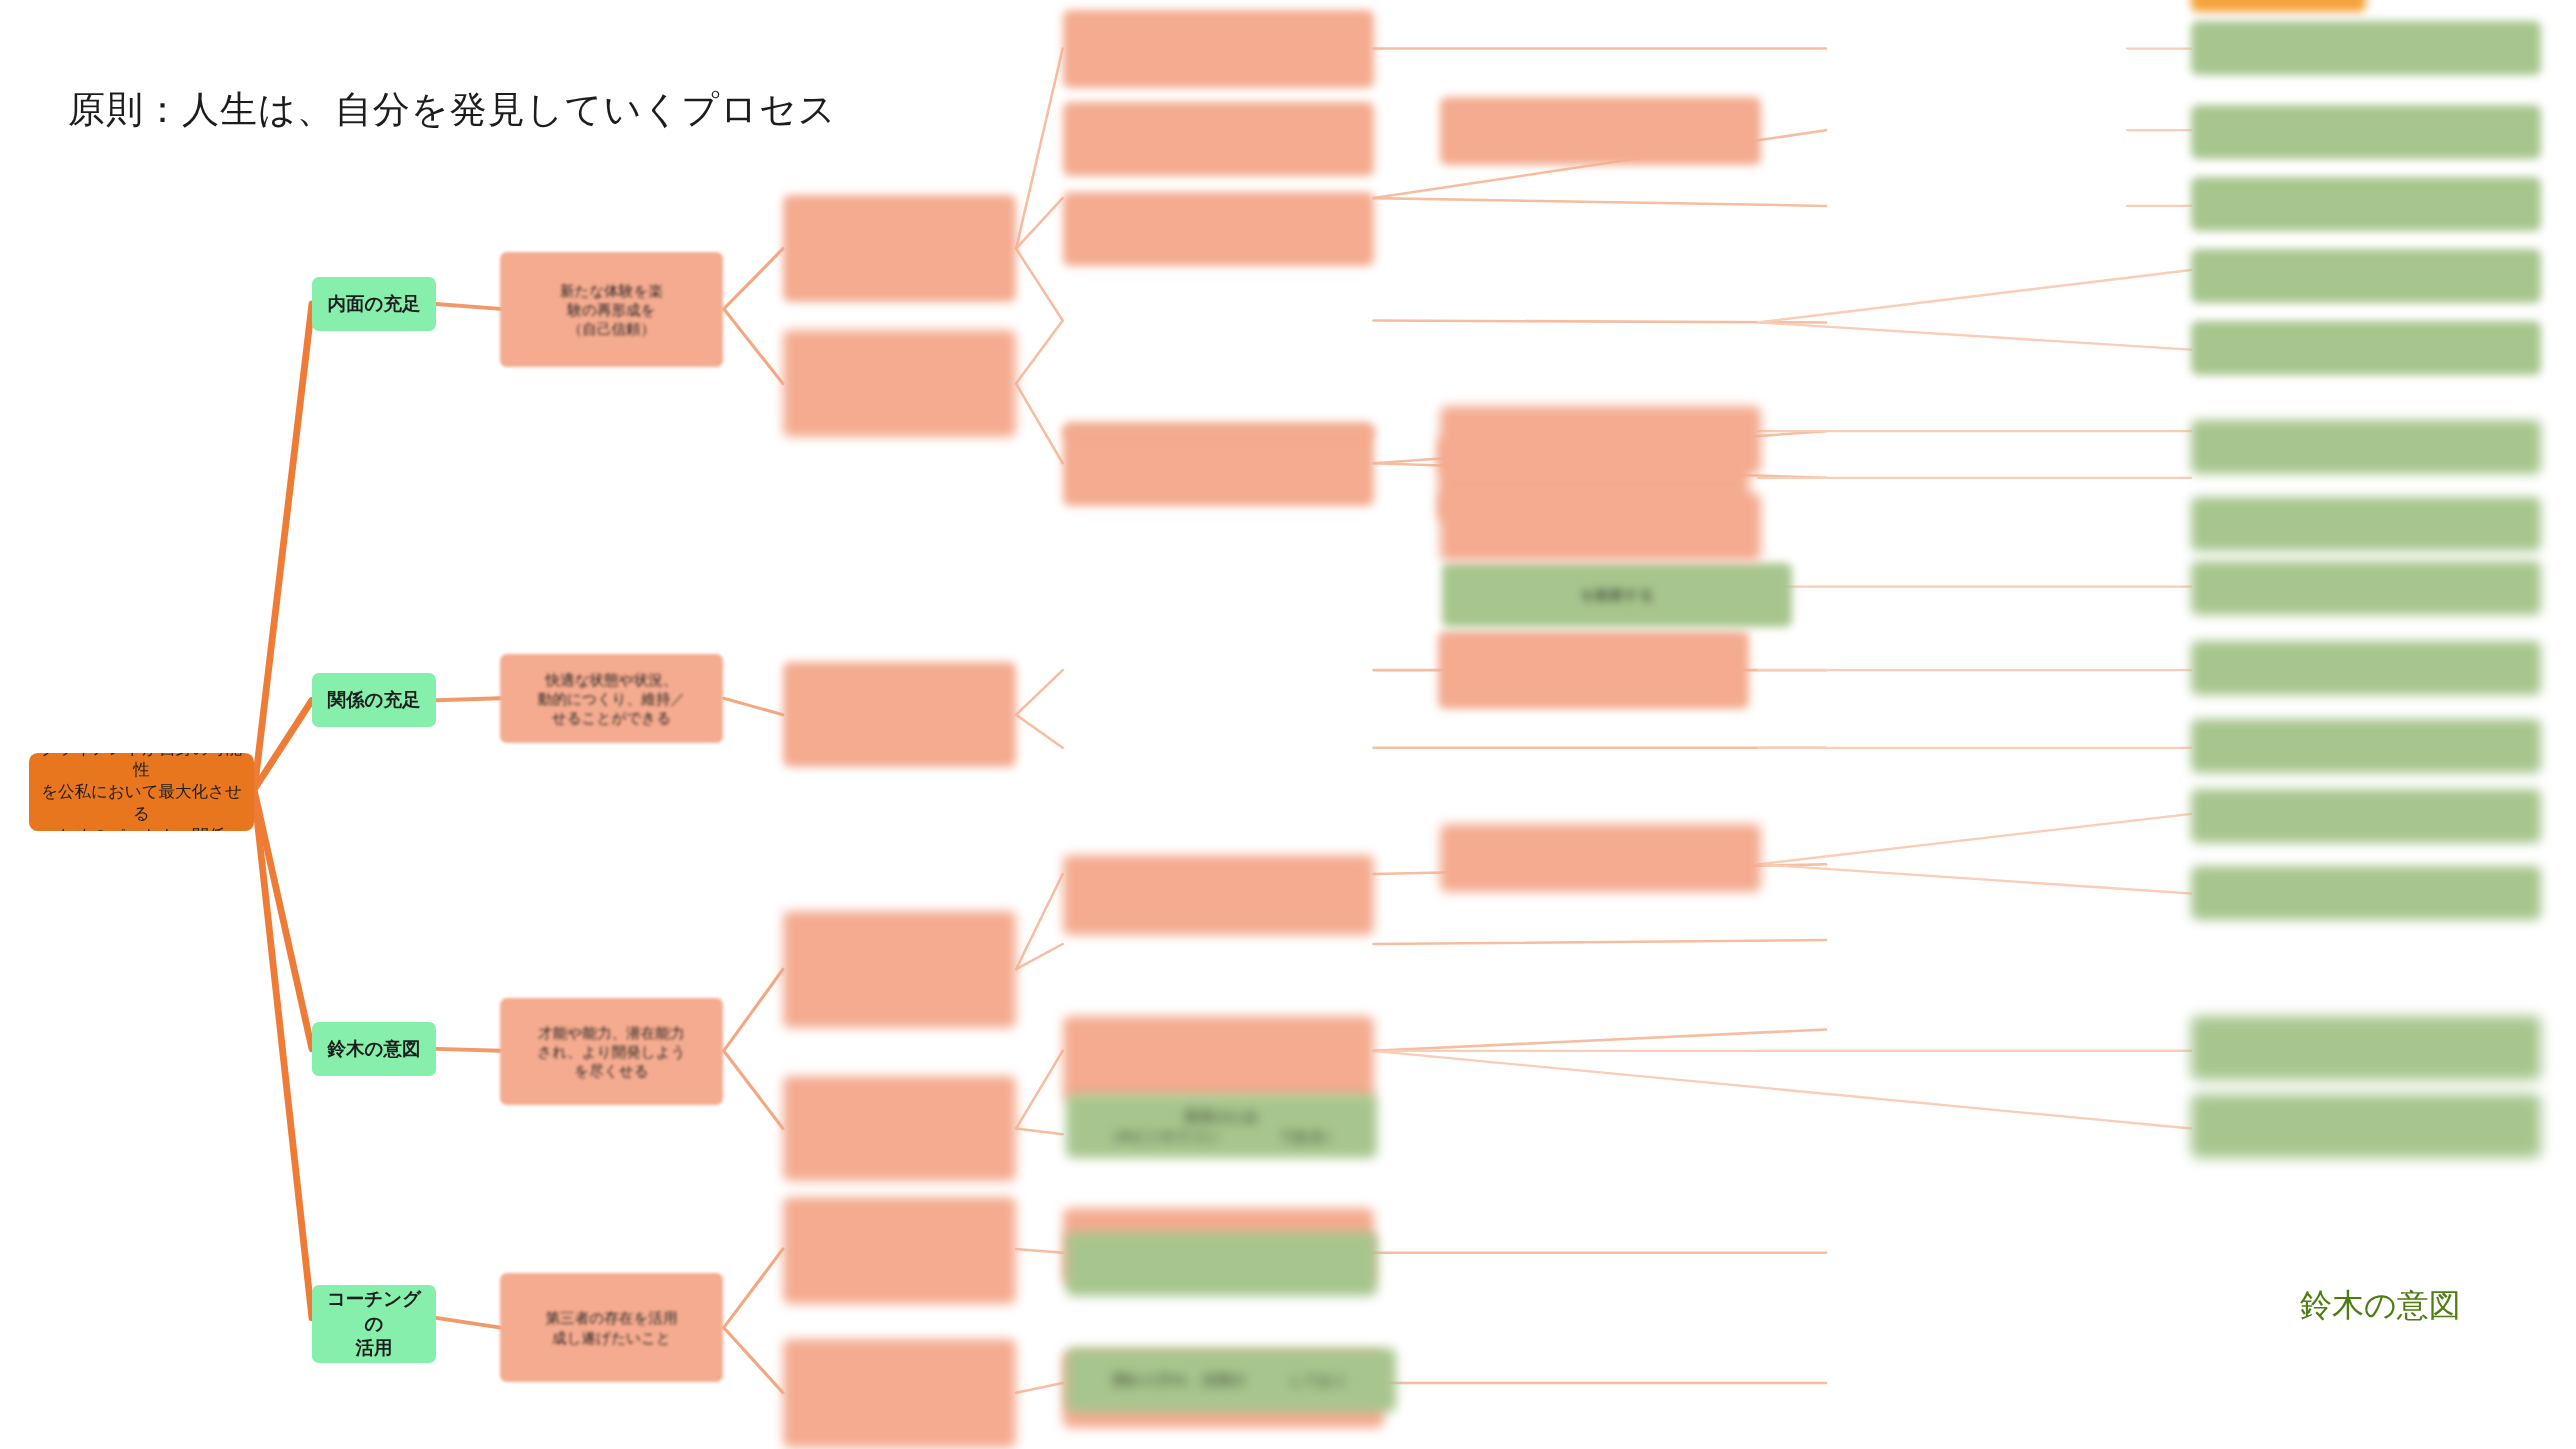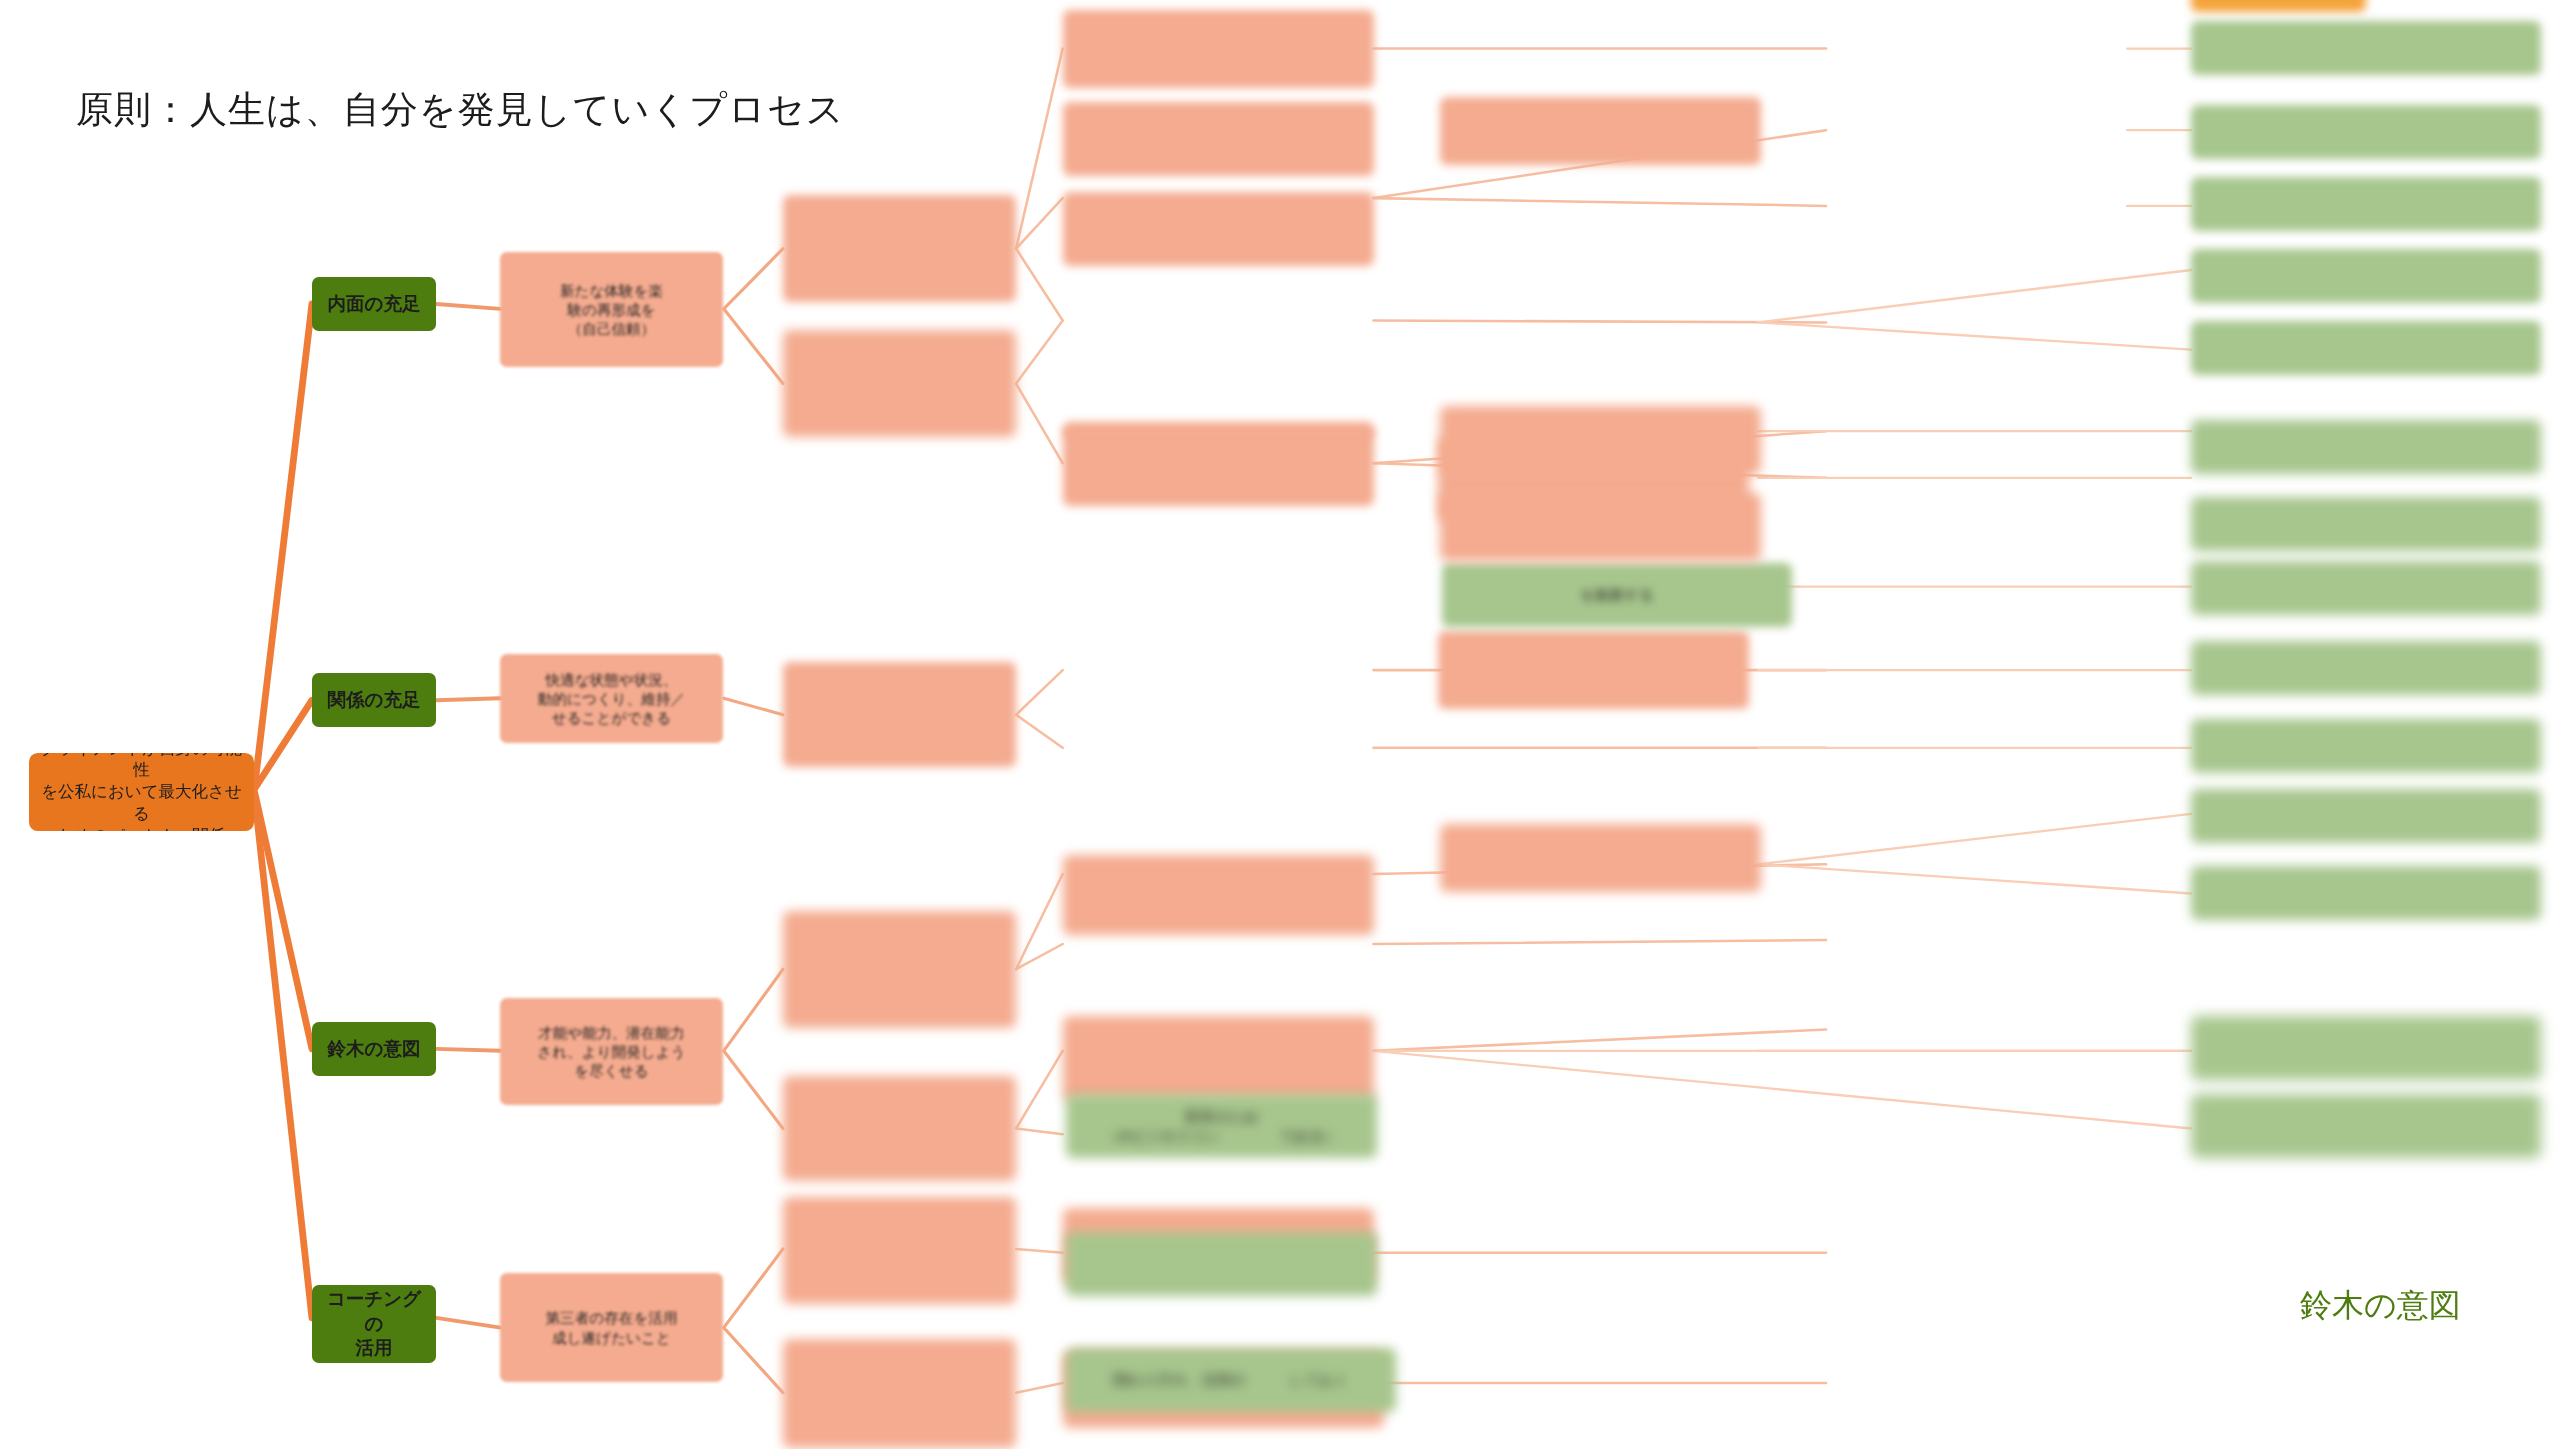--- a/index.html
+++ b/index.html
@@ -6,38 +6,38 @@
   body{
     width:2576px;height:1449px;
     background:#ffffff;
     font-family:"DejaVu Sans","Liberation Sans",sans-serif;
     overflow:hidden;position:relative;
   }
   #canvas{position:absolute;inset:0;width:2576px;height:1449px;}
   #edges{position:absolute;left:0;top:0;width:2576px;height:1449px;pointer-events:none;}
 
   .title{
-    position:absolute;left:76px;top:85px;
+    position:absolute;left:68px;top:85px;
     font-size:37px;color:#1c1c1c;letter-spacing:1px;white-space:nowrap;
   }
   .watermark{
     position:absolute;left:2300px;top:1284px;
     font-size:32px;color:#4d7c0f;white-space:nowrap;
   }
 
   .node{
     position:absolute;box-sizing:border-box;
     display:flex;align-items:center;justify-content:center;
     text-align:center;border-radius:6.8px;
     color:#1d1d1d;line-height:1.32;
     padding:2.9px 5.8px;overflow:hidden;
     white-space:pre-line;
   }
   .n-root{background:#e8761e;font-size:16.5px;border-radius:8.7px;}
-  .n-l1{background:#4d7c0f;font-size:18.5px;font-weight:600;}
+  .n-l1{background:#86efac;font-size:18.5px;font-weight:600;}
   .n-sal{background:#f4ab8f;font-size:14.6px;}
   .n-grn{background:#a7c68d;font-size:14.6px;}
   .n-org{background:#f5a43c;font-size:14.6px;}
 
   
   .b0{filter:none;}
   .b1{filter:blur(1.6px);}
   .b3{filter:blur(4.5px);}
   .b4{filter:blur(5.4px);}
   .b5{filter:blur(6.4px);}

